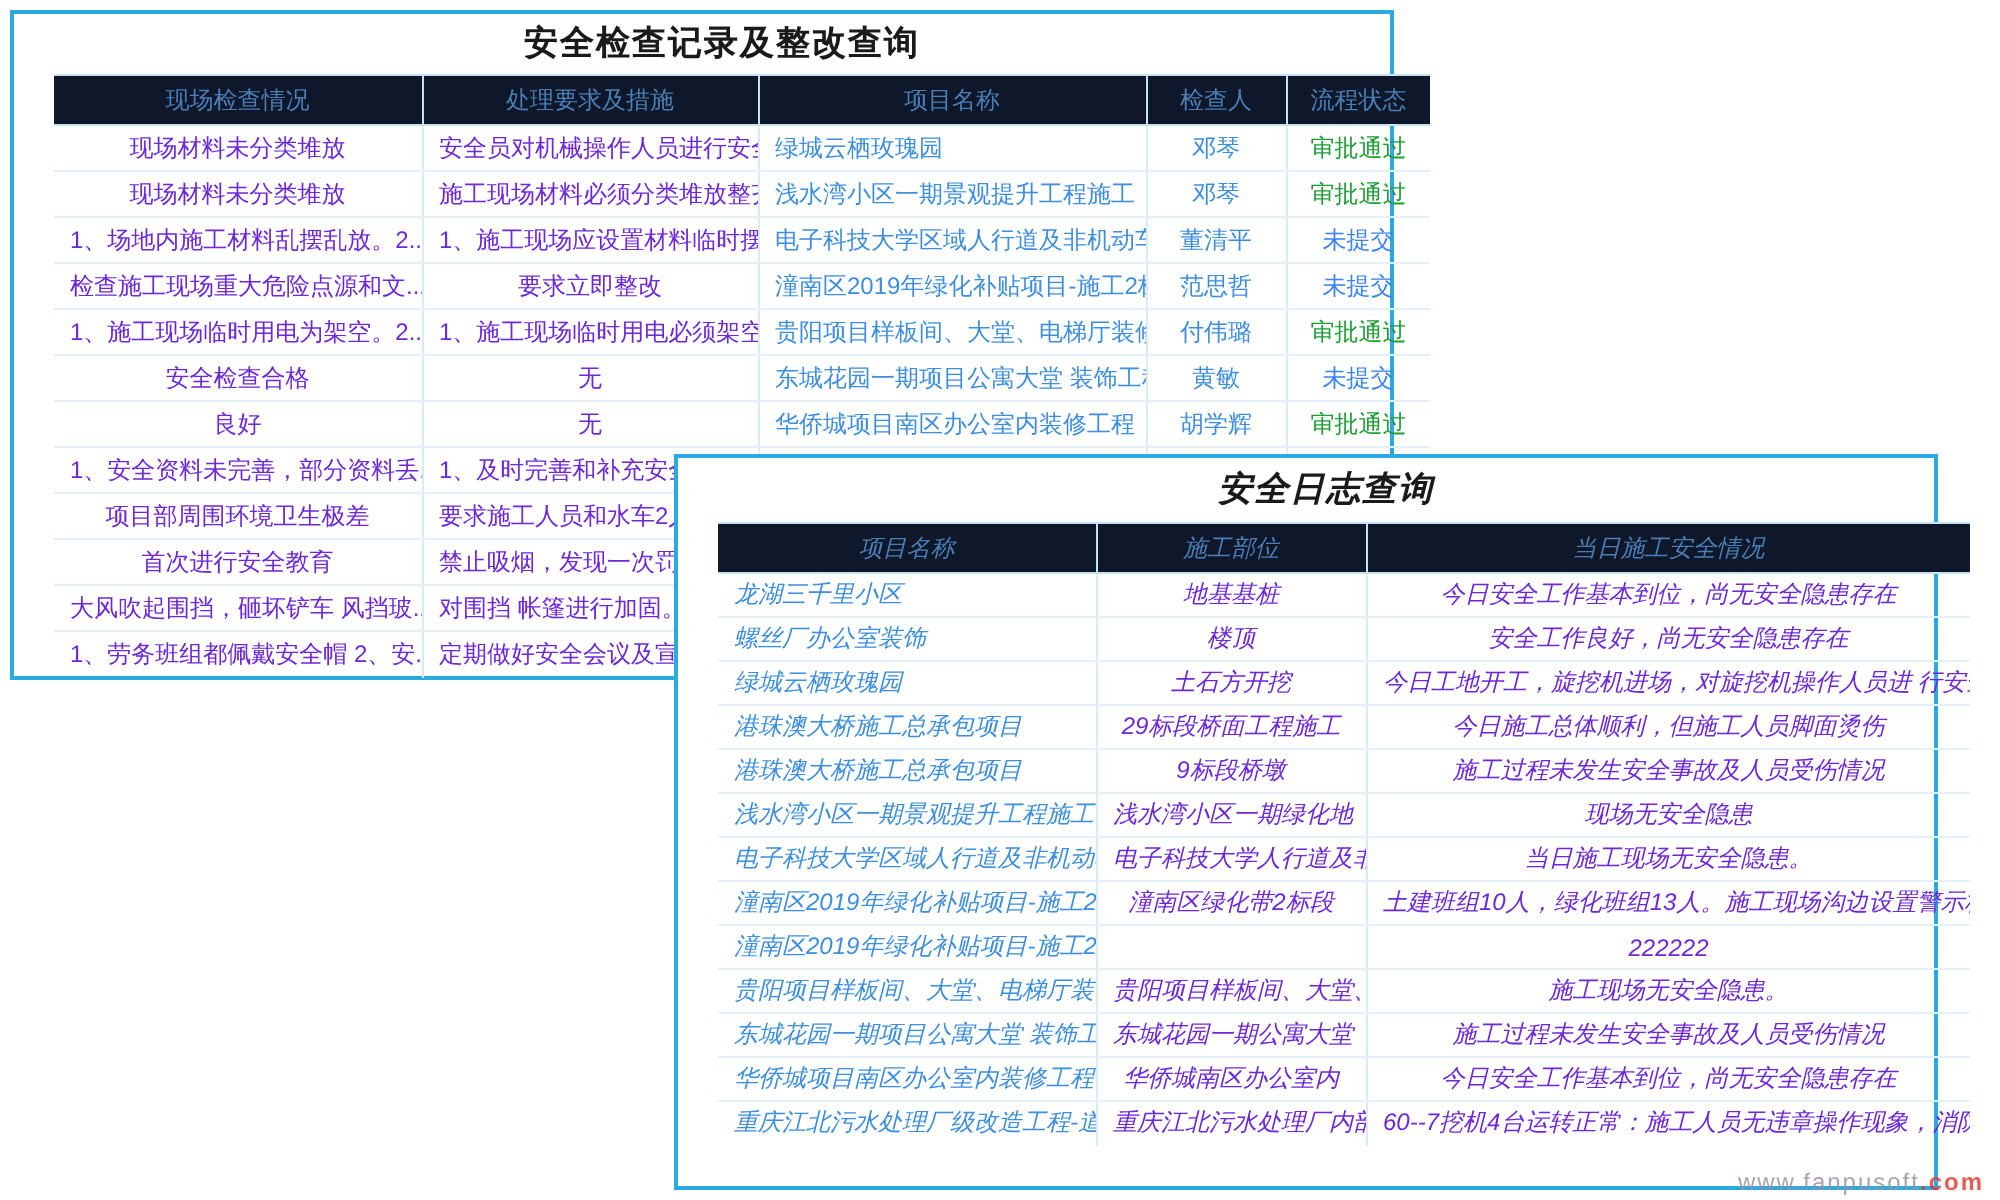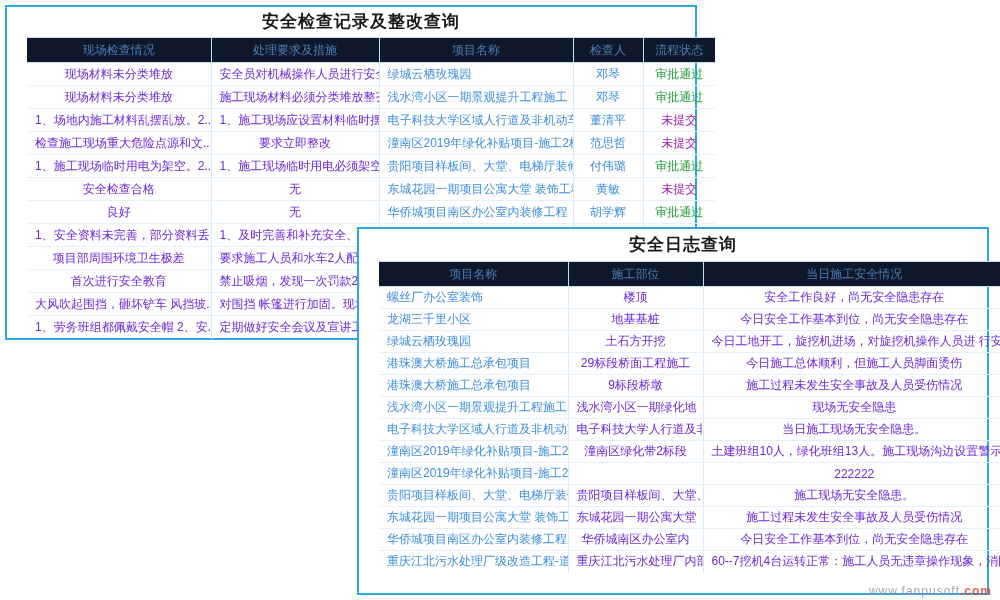--- a/index.html
+++ b/index.html
@@ -1,41 +1,41 @@
 <!DOCTYPE html>
 <html><head>
 <meta charset="utf-8">
 <style>
   * { margin:0; padding:0; box-sizing:border-box; }
   html,body { width:1000px; height:600px; background:#ffffff; font-family:"Liberation Sans","DejaVu Sans",sans-serif; overflow:hidden; }
   body { position:relative; }
 
   .panel { position:absolute; background:#ffffff; border:2px solid #2BA9E1;padding-left:20px; }
   .panel-inspection { left:5px; top:5px; width:692px; height:335px; z-index:1; }
-  .panel-log { left:357px; top:227px; width:632px; height:368px; z-index:2; }
+  .panel-log { left:337px; top:227px; width:632px; height:368px; z-index:2;font-style:italic; }
 
   .panel-title { text-align:center; font-weight:bold; color:#1a1a1a; font-size:17px; letter-spacing:1px; }
   .panel-inspection .panel-title { line-height:30px; height:30px; }
   .panel-log .panel-title { line-height:32px; height:32px; }
 
   table { border-collapse:collapse; table-layout:fixed; width:100%; }
   thead th { background:#0f172a; color:#4A7EB5; font-weight:normal; font-size:12px; height:25px; text-align:center; border-left:1px solid #C5E2F4; border-top:1px solid #C5E2F4; border-bottom:1px solid #C5E2F4; white-space:nowrap; overflow:hidden; }
   thead th:first-child { border-left:none; }
   tbody td { font-size:12px; height:23px; color:#4d4d4d; border-left:1px solid #D8ECF8; border-bottom:1px solid #E4F1FA; white-space:nowrap; overflow:hidden; padding:0 8px; }
   tbody td:first-child { border-left:none; }
   tbody tr:last-child td { border-bottom:none; }
   .panel-log tbody td { height:22px; }
 
   td.left { text-align:left; }
   td.center { text-align:center; padding:0 2px; }
   td.dark { color:#6d28d9;text-align:center; }
   td.link { color:#3E8EDE; cursor:pointer; }
   td.status { font-weight:normal; }
   td.approved { color:#1D9E34; }
-  td.unsubmitted { color:#a21caf; }
+  td.unsubmitted { color:#3b82f6; }
 
   .watermark { position:absolute; right:6px; bottom:2px; z-index:10; opacity:0.82; text-align:right; pointer-events:none; }
   .wm-top { display:flex; align-items:center; justify-content:flex-end; }
   .wm-logo { display:inline-block; width:26px; height:26px; border:7px solid #7D3550; border-radius:50%; border-top-color:transparent; transform:rotate(-45deg); margin-right:3px; }
   .wm-text { font-size:27px; font-weight:bold; color:#63485F; letter-spacing:1px; }
   .wm-url { font-size:12px; color:#9A8E9A; letter-spacing:1px; margin-top:-4px; padding-right:2px; }
   .wm-url .wm-com { color:#E03A2F; font-weight:bold; }
 </style>
 </head>
 <body>
@@ -158,30 +158,30 @@
       </colgroup>
     <thead>
       <tr>
         <th>项目名称</th>
         <th>施工部位</th>
         <th>当日施工安全情况</th>
       </tr>
     </thead>
     <tbody>
         <tr>
+          <td class="left link">龙湖三千里小区</td>
+          <td class="left dark">地基基桩</td>
+          <td class="left dark">今日安全工作基本到位，尚无安全隐患存在</td>
+        </tr>
+        <tr>
           <td class="left link">螺丝厂办公室装饰</td>
           <td class="left dark">楼顶</td>
           <td class="left dark">安全工作良好，尚无安全隐患存在</td>
         </tr>
         <tr>
-          <td class="left link">龙湖三千里小区</td>
-          <td class="left dark">地基基桩</td>
-          <td class="left dark">今日安全工作基本到位，尚无安全隐患存在</td>
-        </tr>
-        <tr>
           <td class="left link">绿城云栖玫瑰园</td>
           <td class="left dark">土石方开挖</td>
           <td class="left dark">今日工地开工，旋挖机进场，对旋挖机操作人员进 行安全技术...</td>
         </tr>
         <tr>
           <td class="left link">港珠澳大桥施工总承包项目</td>
           <td class="left dark">29标段桥面工程施工</td>
           <td class="left dark">今日施工总体顺利，但施工人员脚面烫伤</td>
         </tr>
         <tr>

